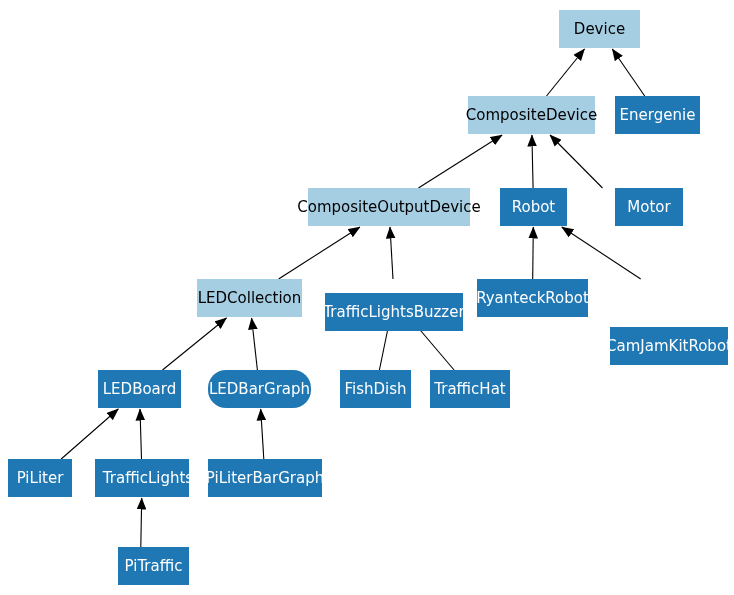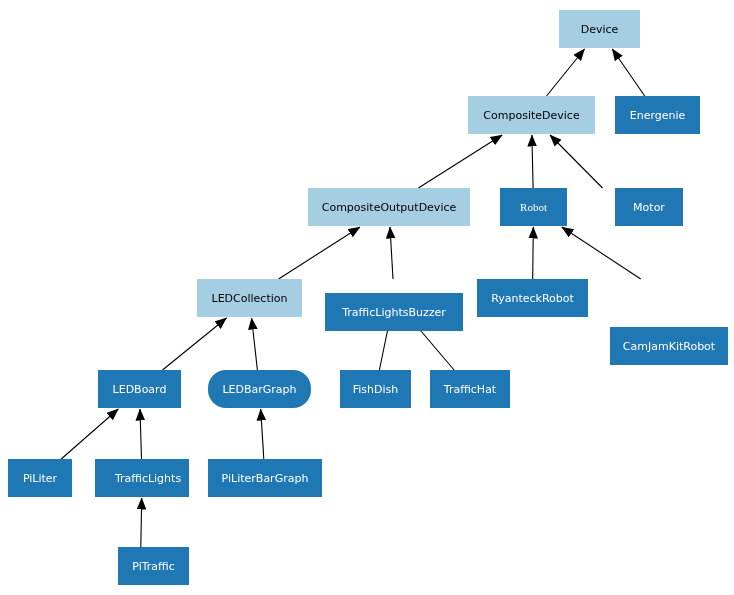--- a/index.html
+++ b/index.html
@@ -19,21 +19,21 @@
     left: 0;
     top: 0;
     width: 734px;
     height: 595px;
   }
   .node {
     position: absolute;
     display: flex;
     align-items: center;
     justify-content: center;
-    font-size: 11px;
+    font-size: 15px;
     line-height: 1;
     box-sizing: border-box;
     white-space: nowrap;
   }
   .node.light {
     background: var(--light-fill, #a6cee3);
     color: var(--light-text, #000000);
   }
   .node.dark {
     background: var(--dark-fill, #1f77b4);
@@ -68,21 +68,21 @@
         <line x1="141.5" y1="459" x2="140.0" y2="409" stroke="#000000" stroke-width="1.1" marker-end="url(#arrow)"></line>
         <line x1="263.8" y1="459" x2="260.7" y2="409" stroke="#000000" stroke-width="1.1" marker-end="url(#arrow)"></line>
         <line x1="140.8" y1="547" x2="141.7" y2="498" stroke="#000000" stroke-width="1.1" marker-end="url(#arrow)"></line>
       </g>
   </svg>
   <div id="node-layer">
       <div class="node light" style="left: 559px; top: 10px; width: 81px; height: 38px;">Device</div>
       <div class="node light" style="left: 468px; top: 96px; width: 127px; height: 38px;">CompositeDevice</div>
       <div class="node dark" style="left: 615px; top: 96px; width: 85px; height: 38px;">Energenie</div>
       <div class="node light" style="left: 308px; top: 188px; width: 162px; height: 38px;">CompositeOutputDevice</div>
-      <div class="node dark" style="left: 500px; top: 188px; width: 67px; height: 38px; font-family: Liberation Serif, serif;">Robot</div>
+      <div class="node dark" style="left: 500px; top: 188px; width: 67px; height: 38px;">Robot</div>
       <div class="node dark" style="left: 587px; top: 188px; width: 68px; height: 38px; margin-left: 28px;">Motor</div>
       <div class="node light" style="left: 197px; top: 279px; width: 105px; height: 38px;">LEDCollection</div>
       <div class="node dark" style="left: 325px; top: 279px; width: 138px; height: 38px; margin-top: 14px;">TrafficLightsBuzzer</div>
       <div class="node dark" style="left: 477px; top: 279px; width: 111px; height: 38px;">RyanteckRobot</div>
       <div class="node dark" style="left: 610px; top: 279px; width: 118px; height: 38px; margin-top: 48px;">CamJamKitRobot</div>
       <div class="node dark" style="left: 98px; top: 370px; width: 83px; height: 38px;">LEDBoard</div>
       <div class="node dark" style="left: 208px; top: 370px; width: 103px; height: 38px; border-radius: 18px;">LEDBarGraph</div>
       <div class="node dark" style="left: 340px; top: 370px; width: 71px; height: 38px;">FishDish</div>
       <div class="node dark" style="left: 430px; top: 370px; width: 80px; height: 38px;">TrafficHat</div>
       <div class="node dark" style="left: 8px; top: 459px; width: 64px; height: 38px;">PiLiter</div>

